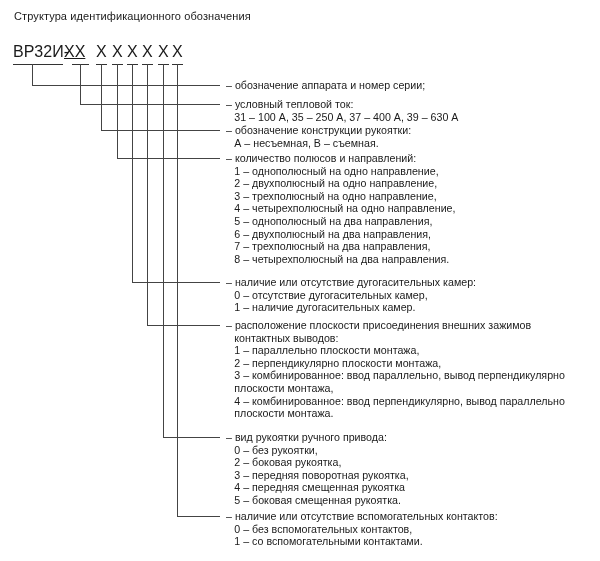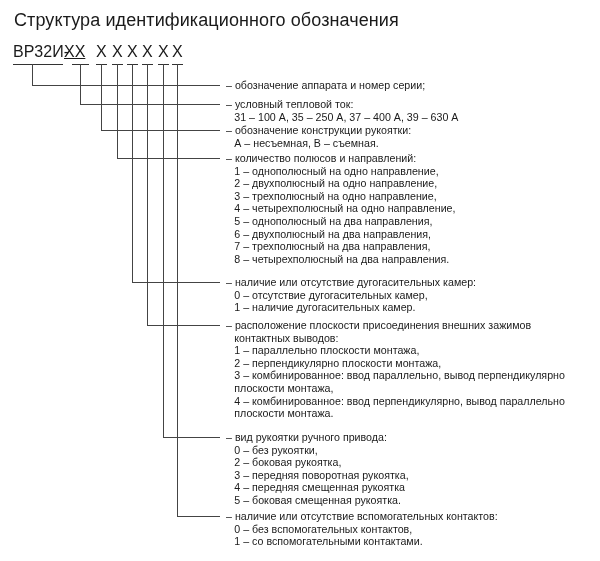--- a/index.html
+++ b/index.html
@@ -1,18 +1,18 @@
 <!DOCTYPE html>
 <html><head>
 <meta charset="utf-8">
 <style>
   html, body { margin:0; padding:0; background:#ffffff; }
   body { width:600px; height:561px; position:relative; overflow:hidden;
          font-family:"Liberation Sans", sans-serif; color:#1a1a1a; }
-  .title { position:absolute; left:14px; top:10px; font-size:18px; letter-spacing:0.1px; }
+  .title { position:absolute; left:14px; top:10px; font-size:11px; letter-spacing:0.1px; }
   .code { position:absolute; top:43px; font-size:16px; white-space:nowrap; }
   .ul { position:absolute; top:64px; height:1px; background:#333; }
   .vl { position:absolute; width:1px; background:#444; }
   .hl { position:absolute; height:1px; background:#444; }
   .desc { position:absolute; left:226px; font-size:11.6px; line-height:12.6px; white-space:nowrap; transform:scaleX(0.92); transform-origin:left top; }
   .desc .opt { padding-left:9px; }
 </style>
 </head>
 <body>
 

